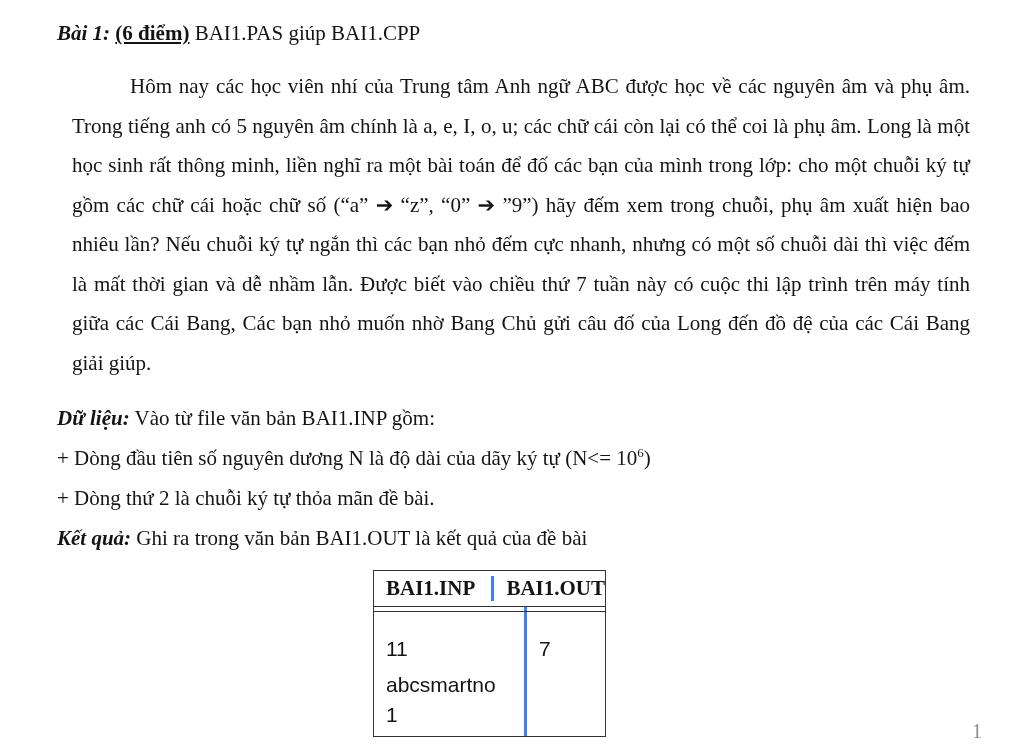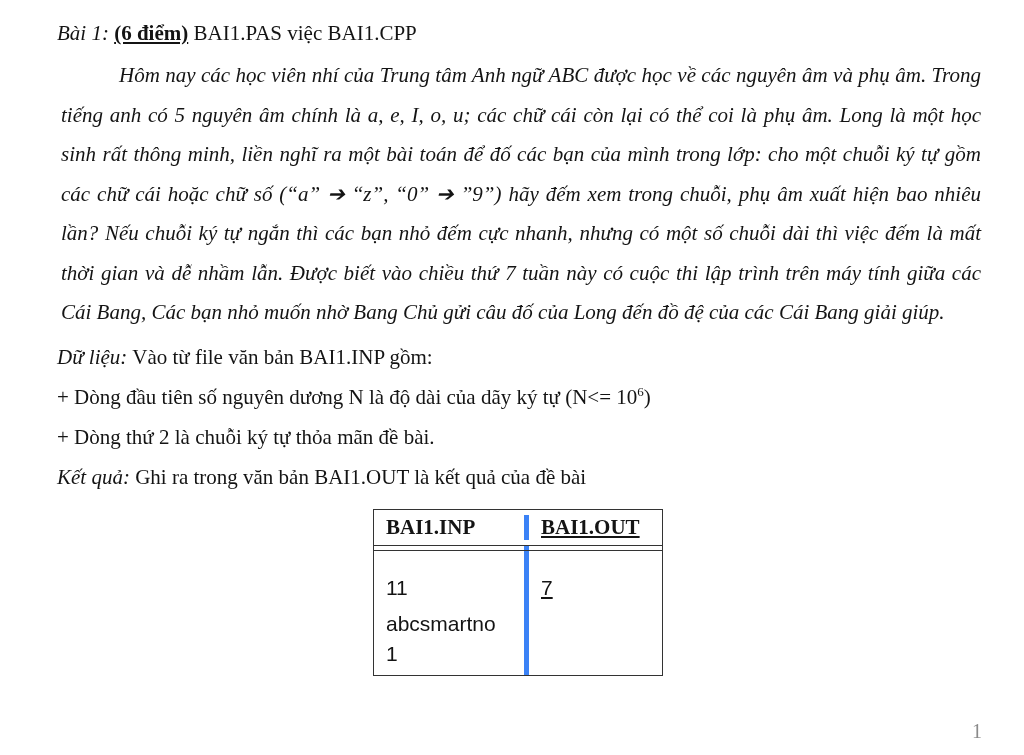--- a/index.html
+++ b/index.html
@@ -12,56 +12,54 @@
     font-family: "Liberation Serif", "DejaVu Serif", serif;
     font-size: 21px;
     box-sizing: border-box;
     padding: 14px 39px 0 57px;
     overflow: hidden;
   }
   .title-line {
     line-height: 38px;
     white-space: nowrap;
   }
-  .bold-italic { font-weight: normal; font-style: italic; }
+  .bold-italic { font-weight: bold; font-style: italic; }
   .bold { font-weight: bold; text-decoration: underline; }
   .para {
     text-align: justify;
     text-indent: 58px;
     line-height: 39.5px;
-    margin: 4px;
-    font-style: italic;
+    margin: 15px;
   }
   .line {
     line-height: 40px;
     white-space: nowrap;
   }
   sup.exp {
     font-size: 13px;
     vertical-align: super;
     line-height: 0;
   }
   .xtable {
     margin-left: 316px;
     margin-top: 12px;
-    width: 290px;
+    width: 233px;
     border: 1px solid #333333;
     box-sizing: border-box;
   }
   .xrow { display: flex; }
   .xcell {
     box-sizing: border-box;
     width: 150px;
     padding: 0 0 0 12px;
   }
   .xcell.c2 {
     width: 139px;
     flex: 1;
-    border-left: 5px solid #3b82f6;
-    text-decoration: underline;
+    border-left: 3px solid #3b82f6;
   }
   .xrow.xhead {
     height: 35px;
     align-items: center;
     border-bottom: 1px solid #333333;
     font-weight: bold;
   }
   .xrow.xgap { height: 4px; }
   .xrow.xdata {
     border-top: 1px solid #333333;
@@ -82,21 +80,21 @@
   }
 </style>
 </head>
 <body>
 
 <div class="page">
 
   <div class="title-line">
     <span class="bold-italic">Bài 1:</span>
     <span class="bold">(6 điểm)</span>
-    <span>BAI1.PAS việc BAI1.CPP</span>
+    <span>BAI1.PAS giúp BAI1.CPP</span>
   </div>
 
   <p class="para">Hôm nay các học viên nhí của Trung tâm Anh ngữ ABC được học về các nguyên âm và phụ âm. Trong tiếng anh có 5 nguyên âm chính là a, e, I, o, u; các chữ cái còn lại có thể coi là phụ âm. Long là một học sinh rất thông minh, liền nghĩ ra một bài toán để đố các bạn của mình trong lớp: cho một chuỗi ký tự gồm các chữ cái hoặc chữ số (“a” ➔ “z”, “0” ➔ ”9”) hãy đếm xem trong chuỗi, phụ âm xuất hiện bao nhiêu lần? Nếu chuỗi ký tự ngắn thì các bạn nhỏ đếm cực nhanh, nhưng có một số chuỗi dài thì việc đếm là mất thời gian và dễ nhầm lẫn. Được biết vào chiều thứ 7 tuần này có cuộc thi lập trình trên máy tính giữa các Cái Bang, Các bạn nhỏ muốn nhờ Bang Chủ gửi câu đố của Long đến đồ đệ của các Cái Bang giải giúp.</p>
 
   <div class="line">
     <span class="bold-italic">Dữ liệu:</span>
     <span>Vào từ file văn bản BAI1.INP gồm:</span>
   </div>
 
   <div class="line">

